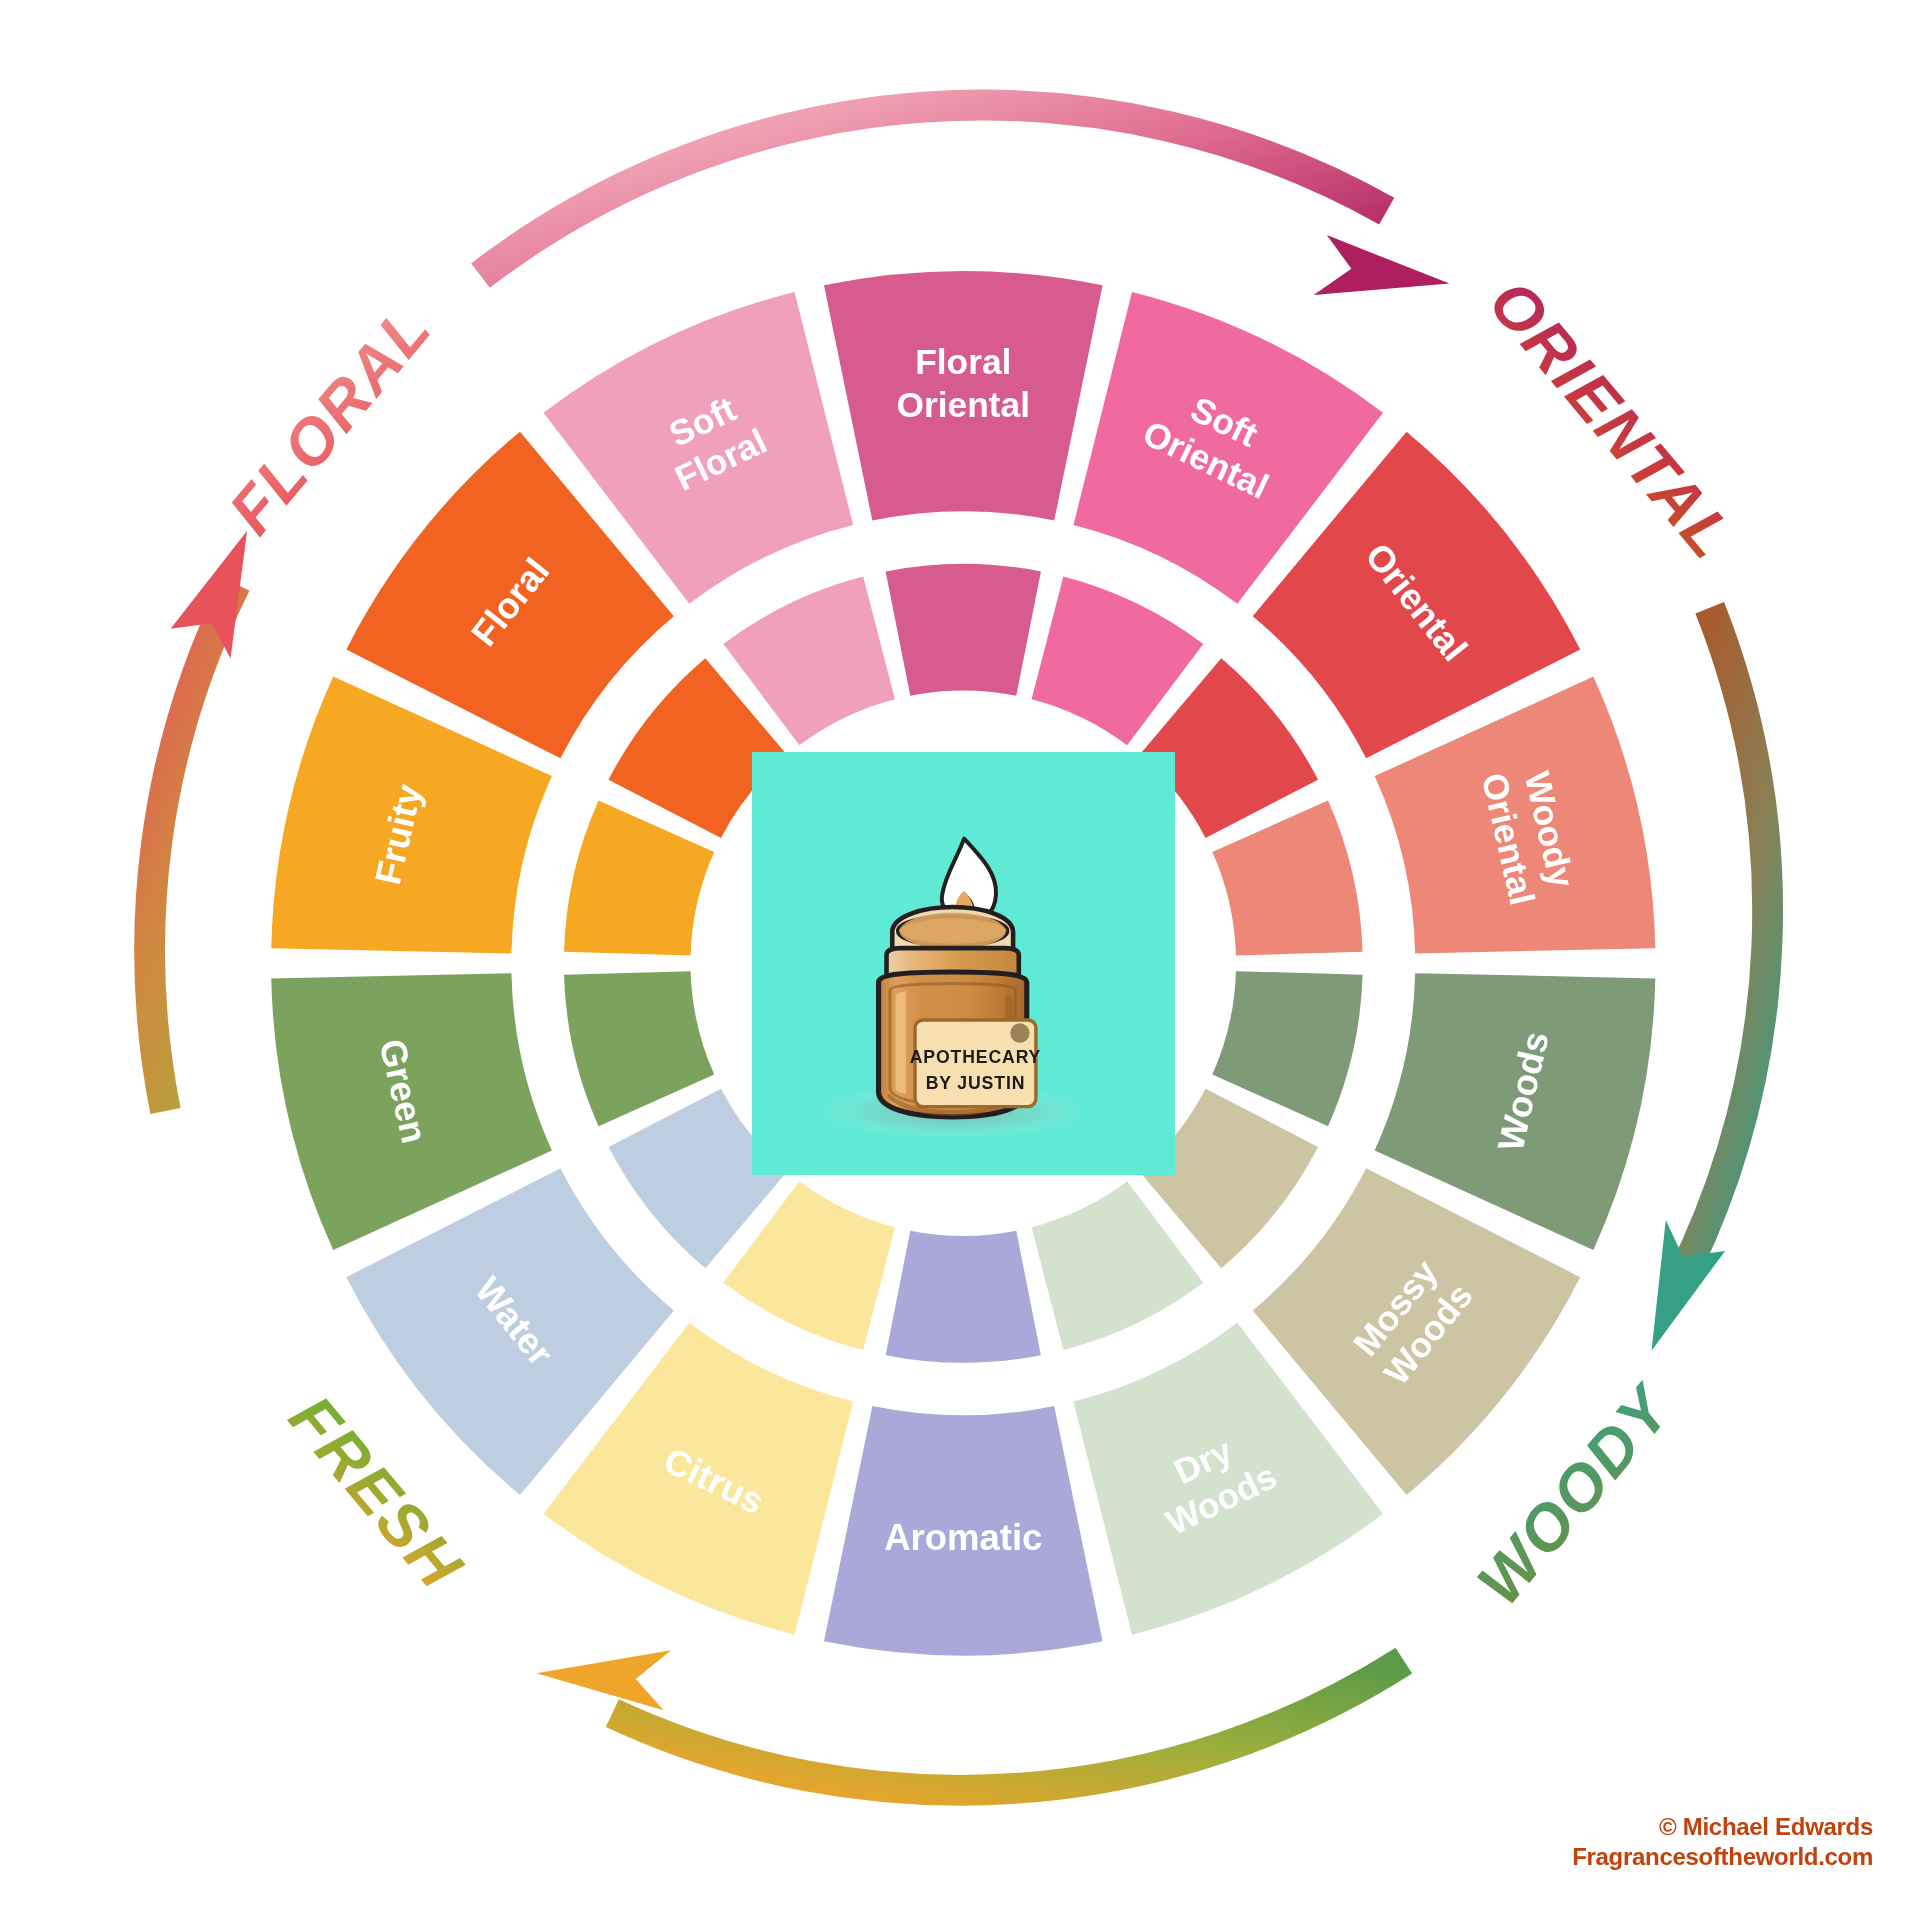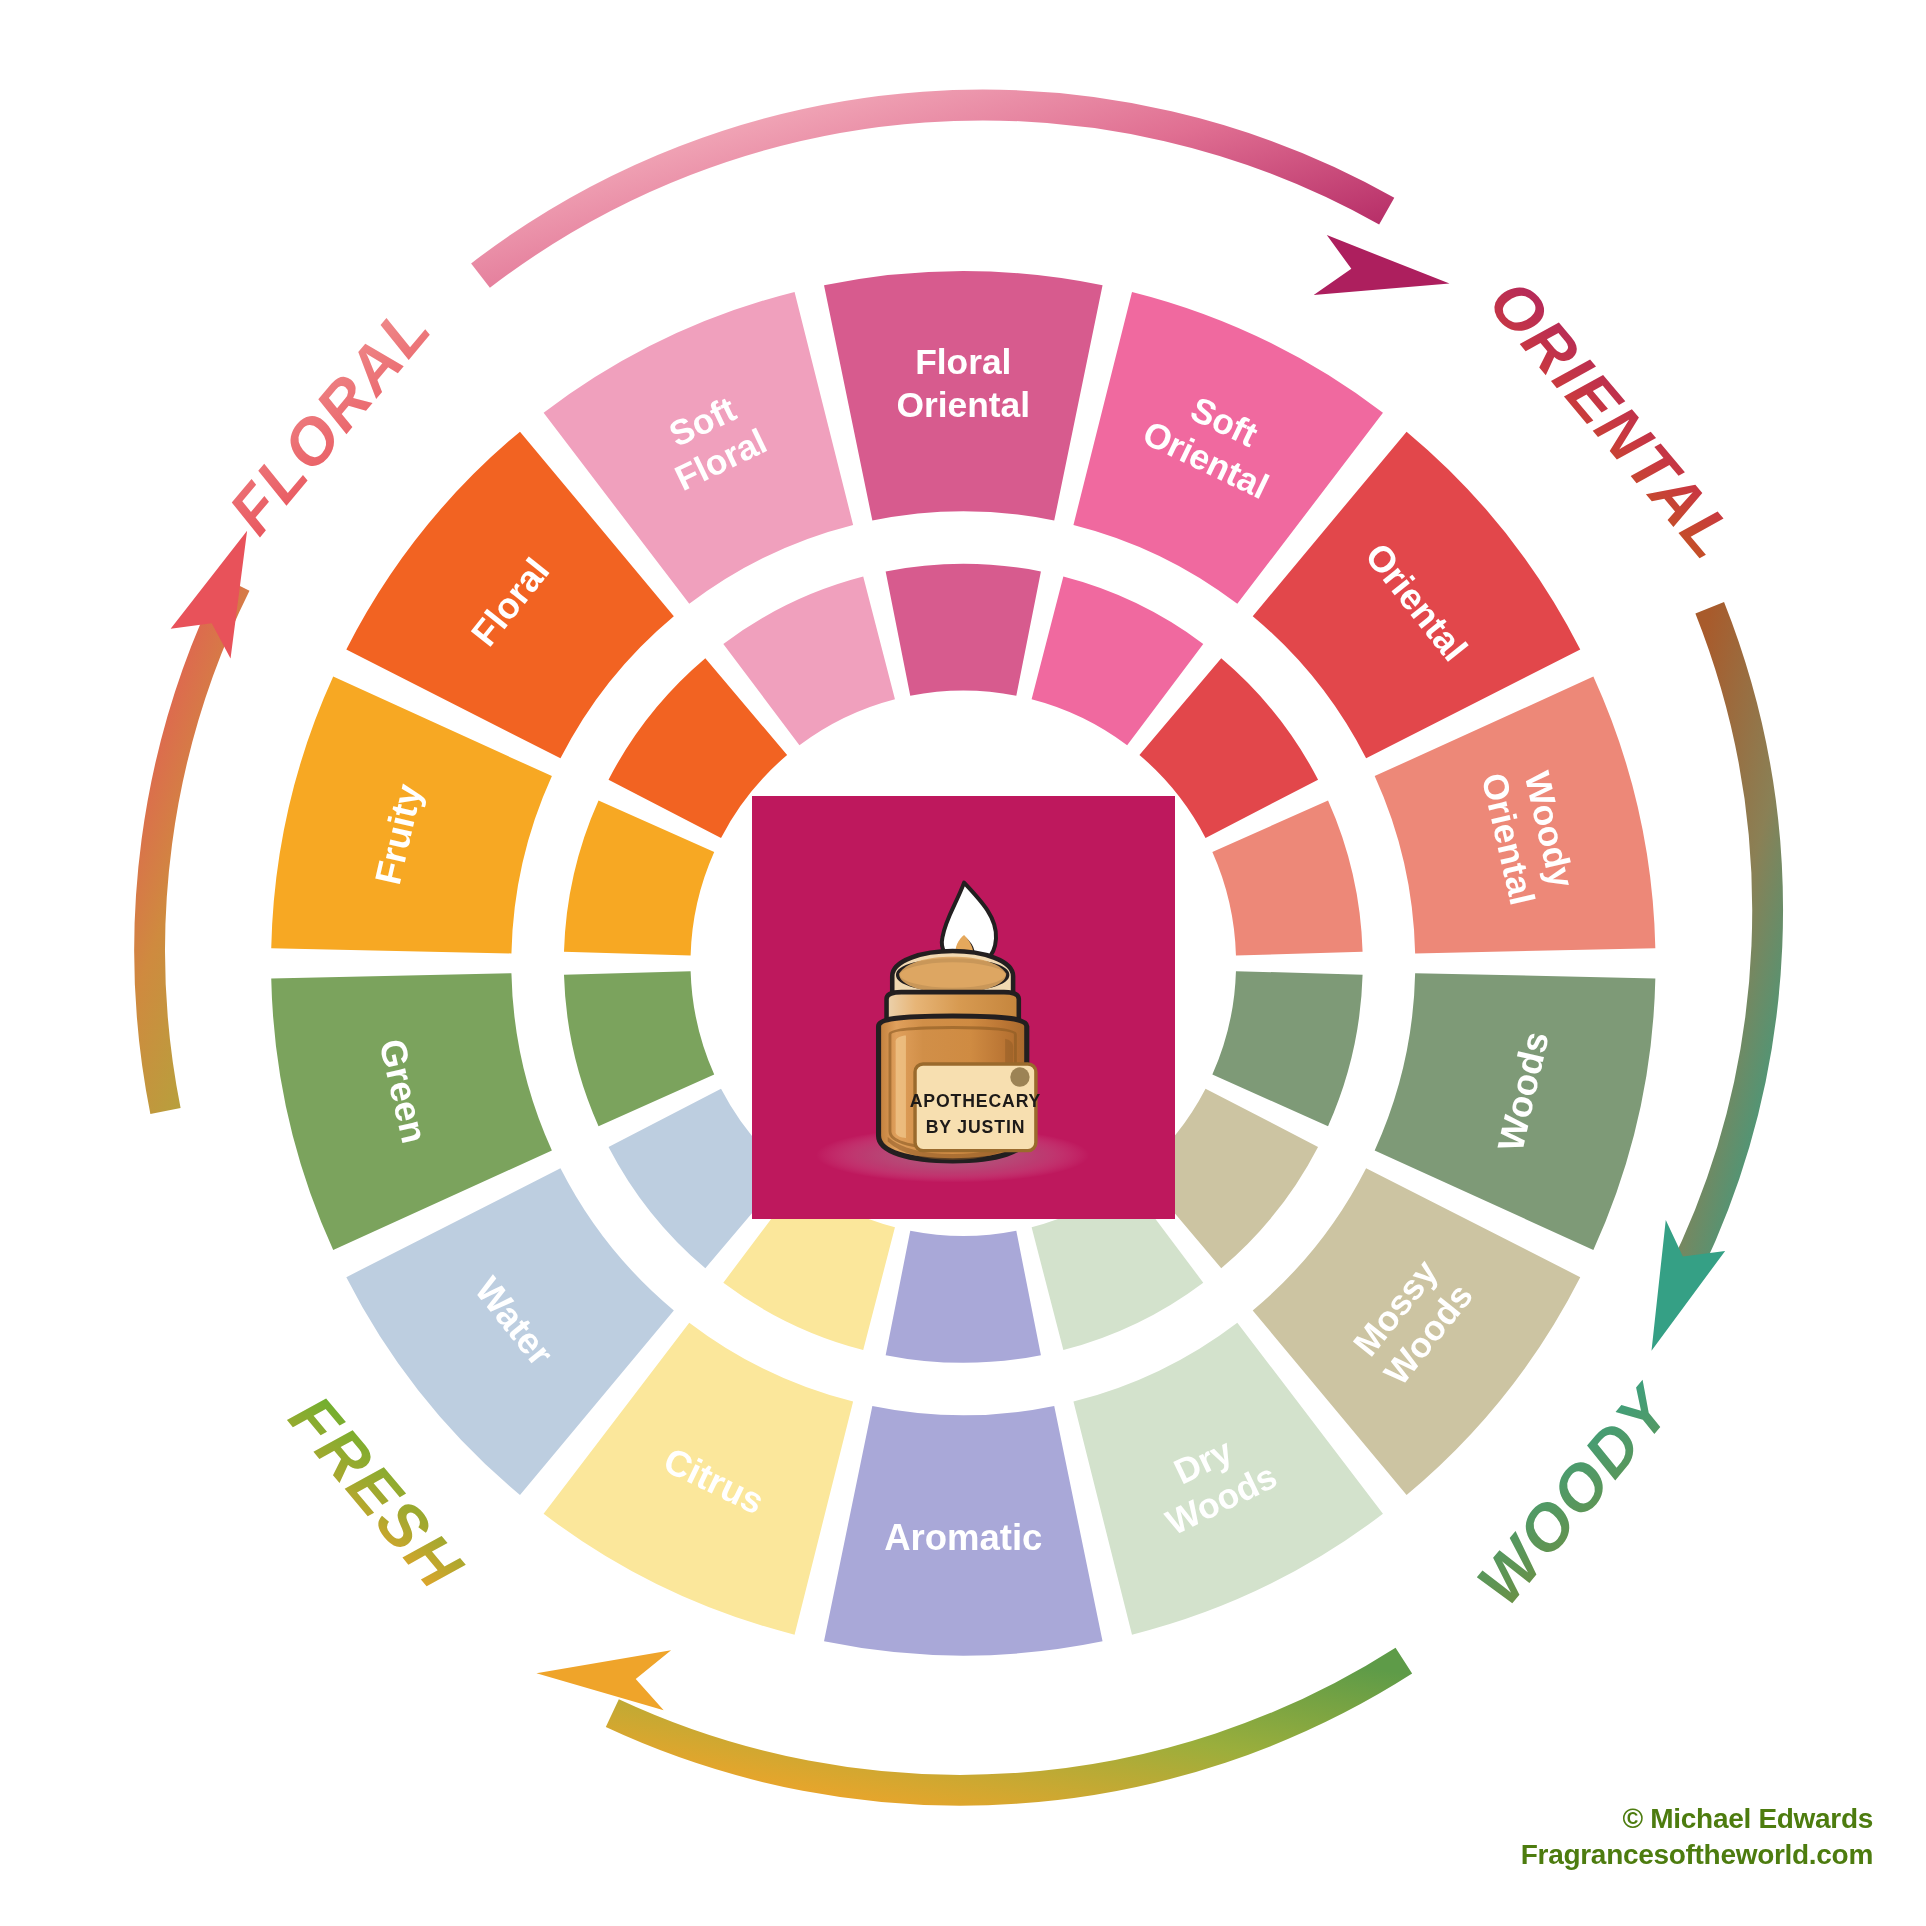--- a/index.html
+++ b/index.html
@@ -27,37 +27,37 @@
     font-weight:700;
     font-style:italic;
     font-size:112px;
     letter-spacing:4px;
     text-anchor:middle;
   }
 
   
   #center-plate{
     position:absolute;
-    left:752px;top:796px;
+    left:752px;top:752px;
     width:423px;height:423px;
-    background:#be185d;
+    background:#5eead4;
     z-index:5;
   }
   #candle-art{
     position:absolute;
     left:0;top:0;width:423px;height:423px;
   }
   #copyright{
     position:absolute;
     right:53px;bottom:53px;
     text-align:right;
     z-index:6;
-    color:#4d7c0f;
-    font-family:"Liberation Sans", sans-serif;
-    font-size:28px;
+    color:#c2410c;
+    font-family:"Liberation Sans", sans-serif;
+    font-size:24px;
     line-height:1.28;
     font-weight:600;
     letter-spacing:-0.3px;
   }
   #copyright .line{display:block;white-space:nowrap;}
 </style>
 </head>
 <body>
 
 <div id="wheel-root">

